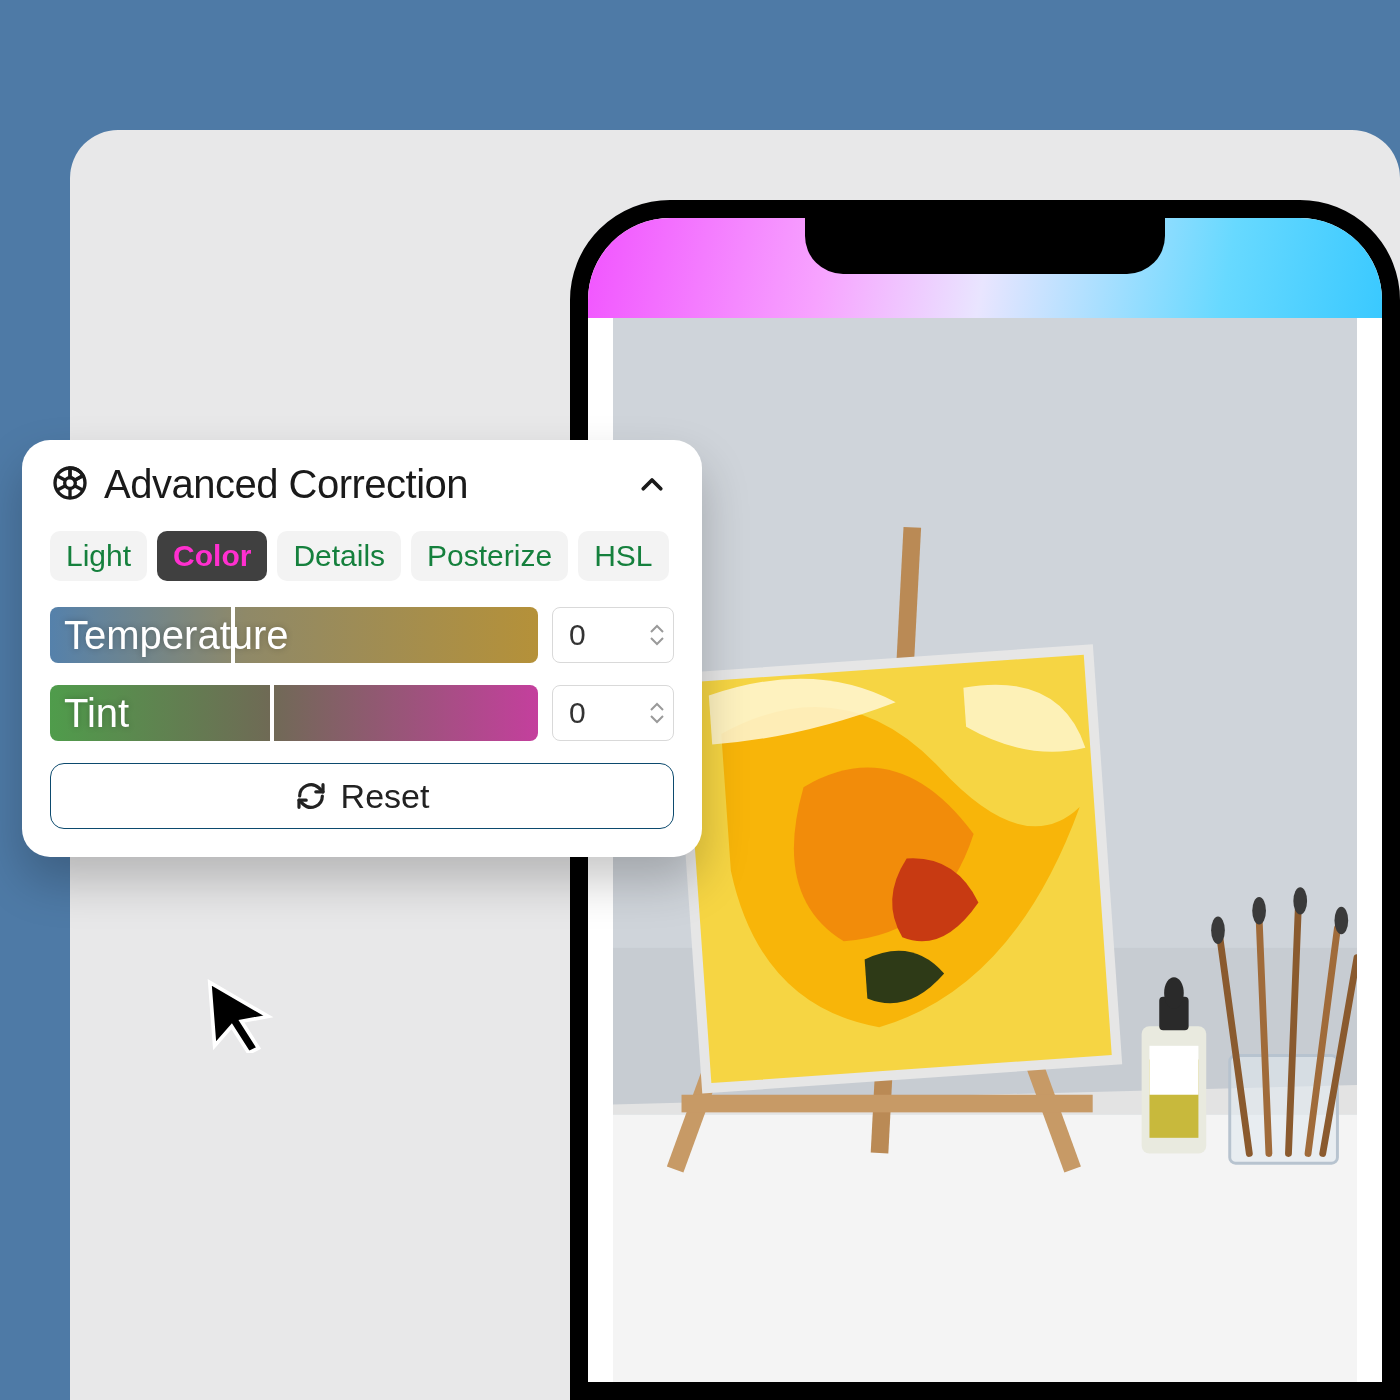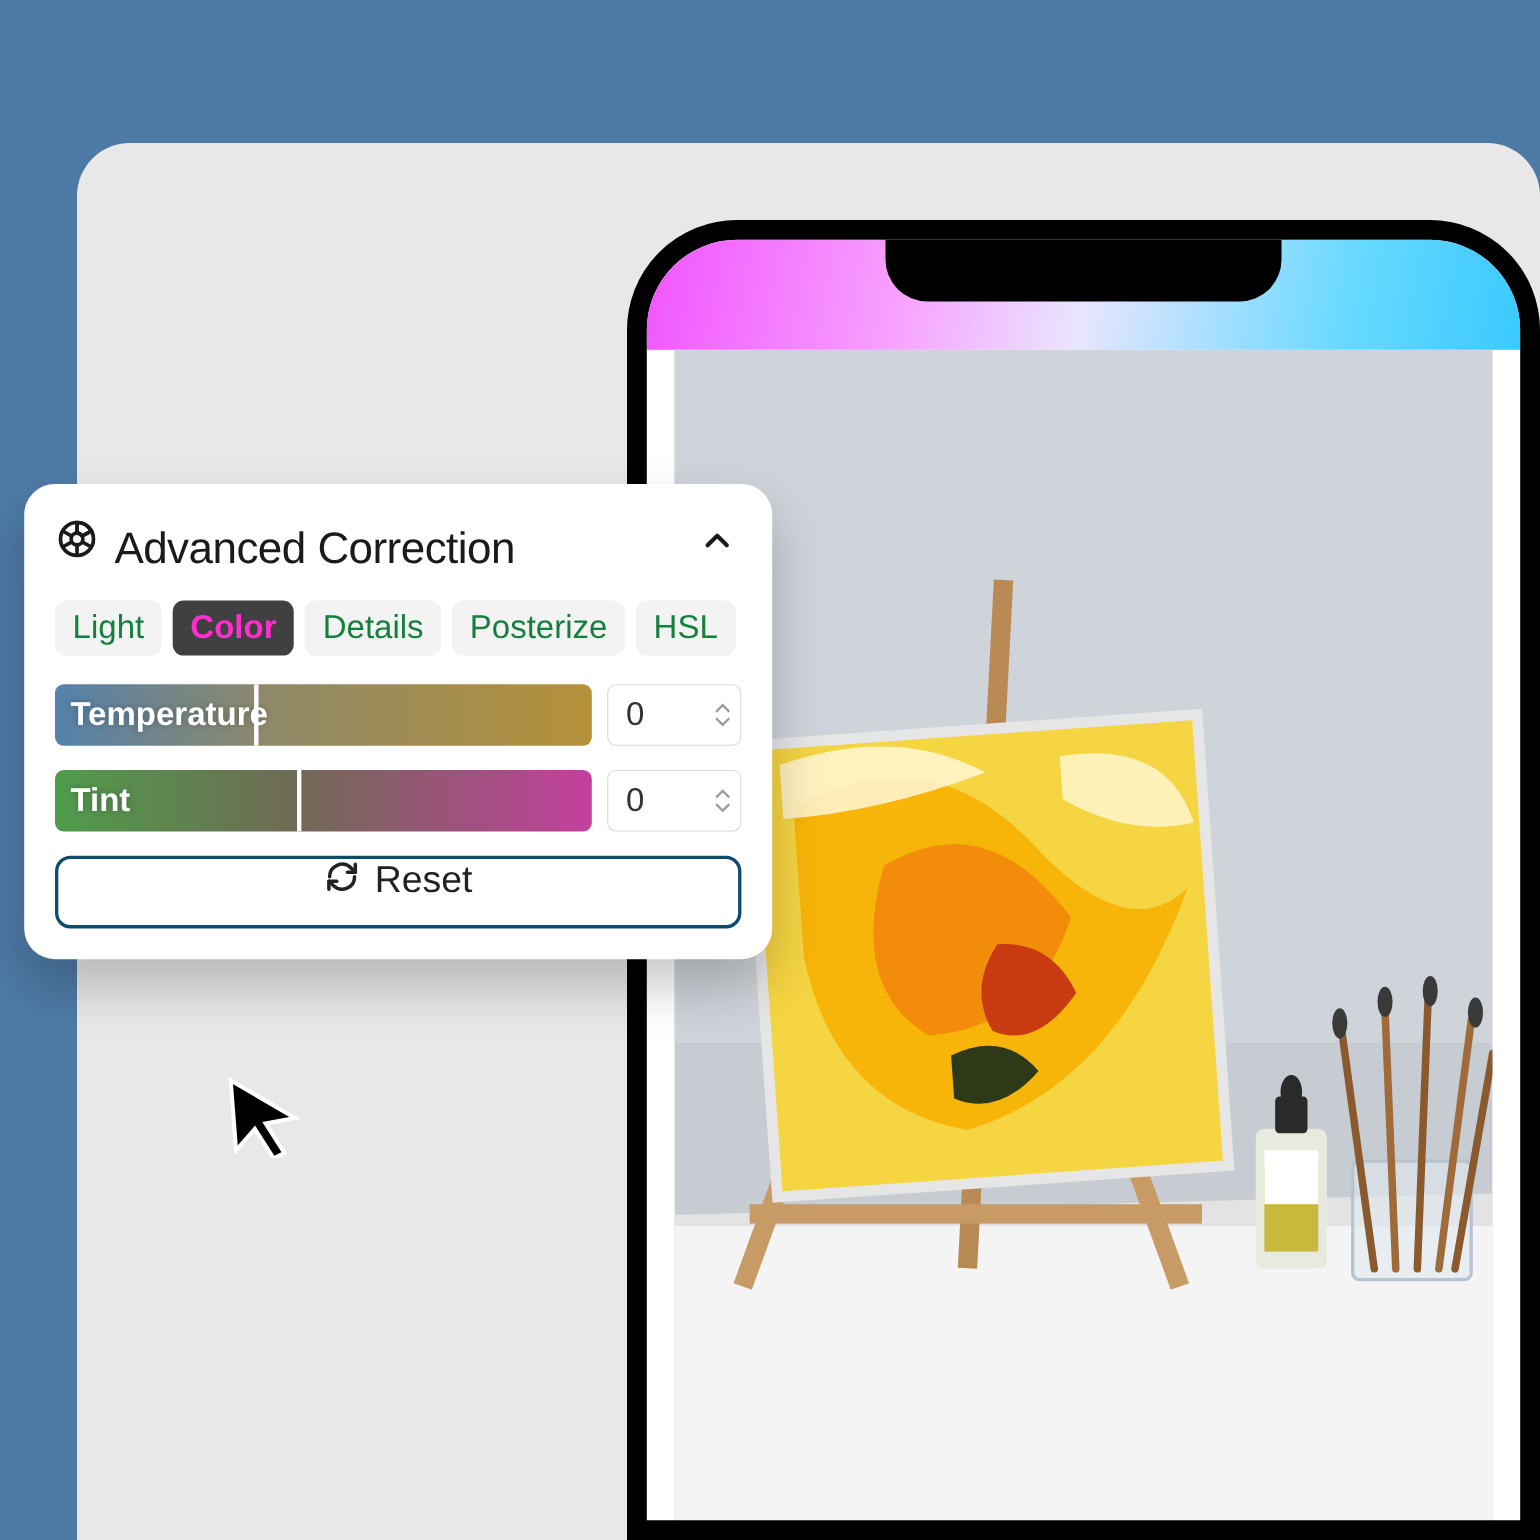--- a/index.html
+++ b/index.html
@@ -80,21 +80,20 @@
     gap: 14px;
     margin-bottom: 24px;
   }
   .panel-header .gear { flex: 0 0 auto; }
   .panel-title {
     font-size: 40px;
     font-weight: 500;
     color: #1a1a1a;
     flex: 1 1 auto;
     letter-spacing: -0.5px;
-    margin-top: 15px;
   }
   .caret {
     width: 44px; height: 44px; display:flex; align-items:center; justify-content:center;
     cursor: pointer;
   }
 
   
   .tabs { display: flex; gap: 10px; margin-bottom: 26px; }
   .tab {
     background: #f3f3f3;
@@ -124,21 +123,21 @@
   .slider.temp { background: linear-gradient(90deg,#5581ab 0%, #8f8968 40%, #b59139 100%); }
   .slider.tint { background: linear-gradient(90deg,#4f9c4b 0%, #6f6a55 45%, #c43f9d 100%); text-align: center; }
   .slider-handle {
     position: absolute; top: 0; bottom: 0;
     width: 4px; background: #fff;
     left: 37%;
   }
   .slider.tint .slider-handle { left: 45%; }
   .slider-label {
     position: absolute; left: 14px; top: 50%; transform: translateY(-50%);
-    font-size: 30px; color: #fff; font-weight: 700;
+    font-size: 40px; color: #fff; font-weight: 400;
     text-shadow: 0 0 6px rgba(0,0,0,.25);
   }
 
   .stepper {
     width: 122px;
     height: 56px;
     border: 1px solid #d9d9d9;
     border-radius: 8px;
     display: flex;
     align-items: center;
@@ -149,24 +148,24 @@
   .stepper-arrows {
     display:flex; flex-direction:column; gap:2px;
     color:#aaa; cursor:pointer;
   }
   .stepper-arrows svg { width: 16px; height: 10px; display:block; }
 
   
   .reset-btn {
     width: 100%;
     height: 66px;
-    border: 3px solid #0c4a6e;
+    border: 1px solid #0c4a6e;
     border-radius: 14px;
     background: #fff;
-    display:flex; justify-content:center;
+    display:flex; align-items:center; justify-content:center;
     gap: 14px;
     font-size: 34px;
     color: #222;
     cursor: pointer;
   }
 
   
   .cursor-pointer {
     position: absolute;
     left: 200px;

